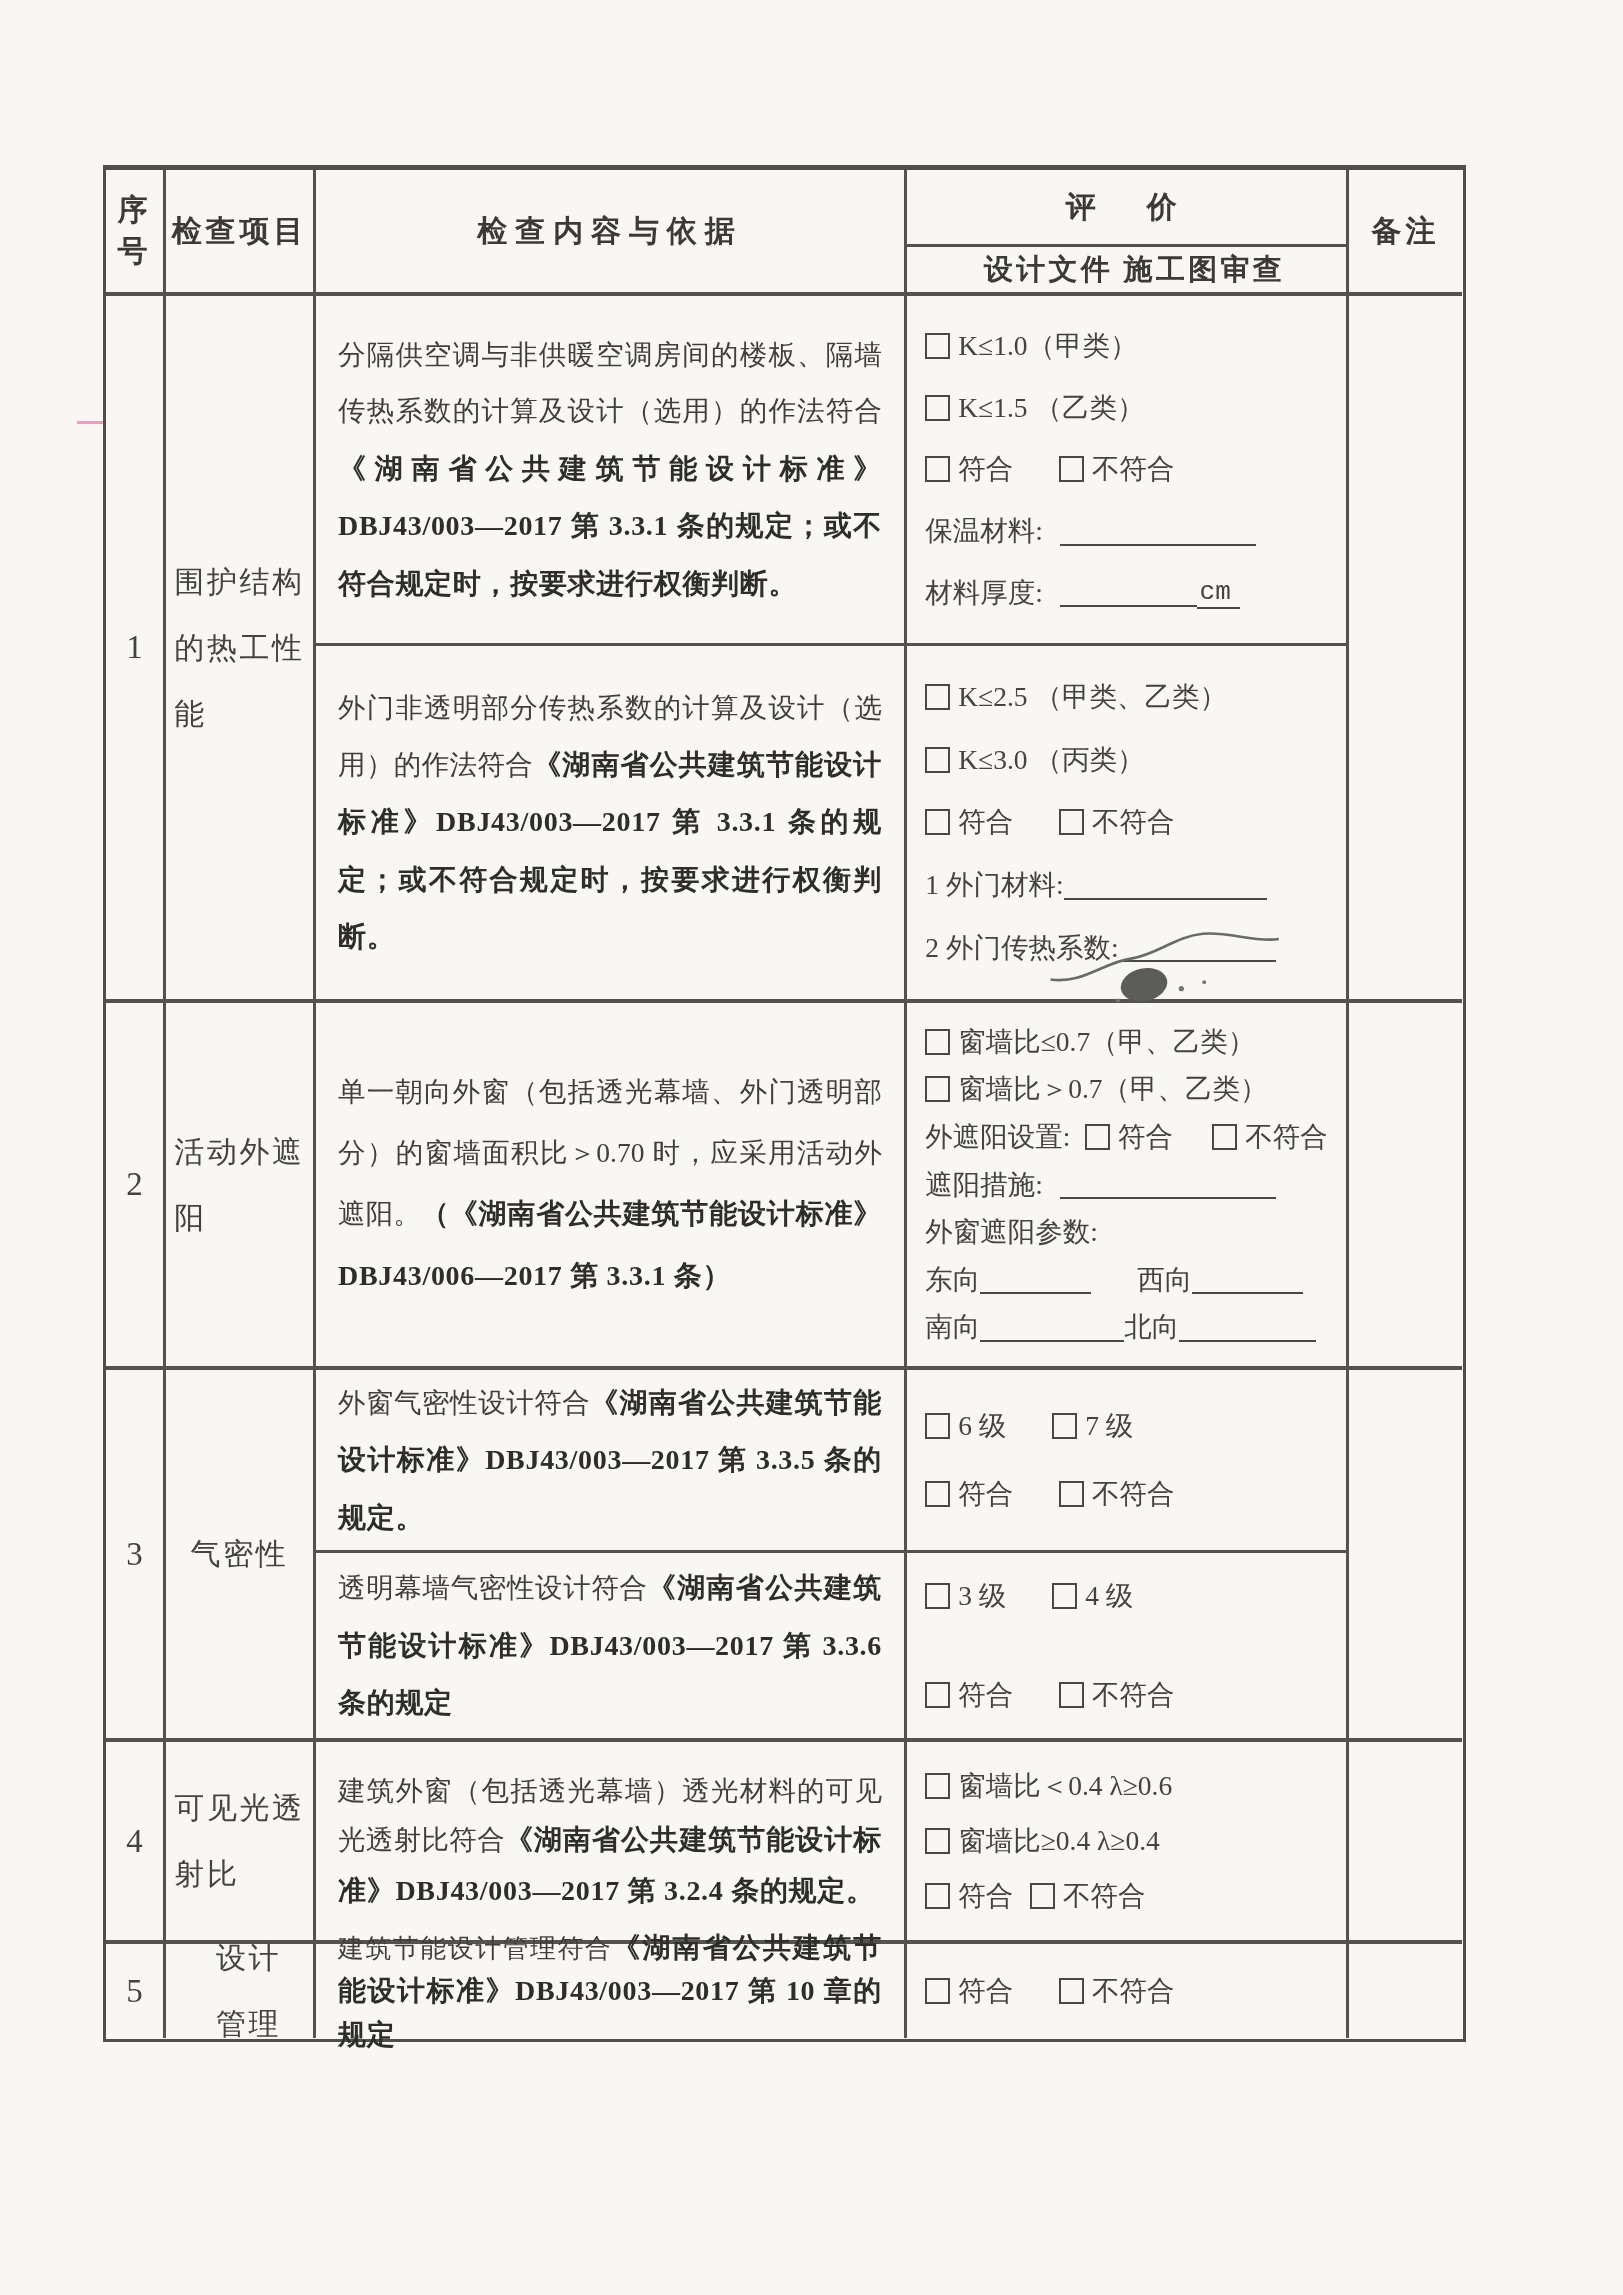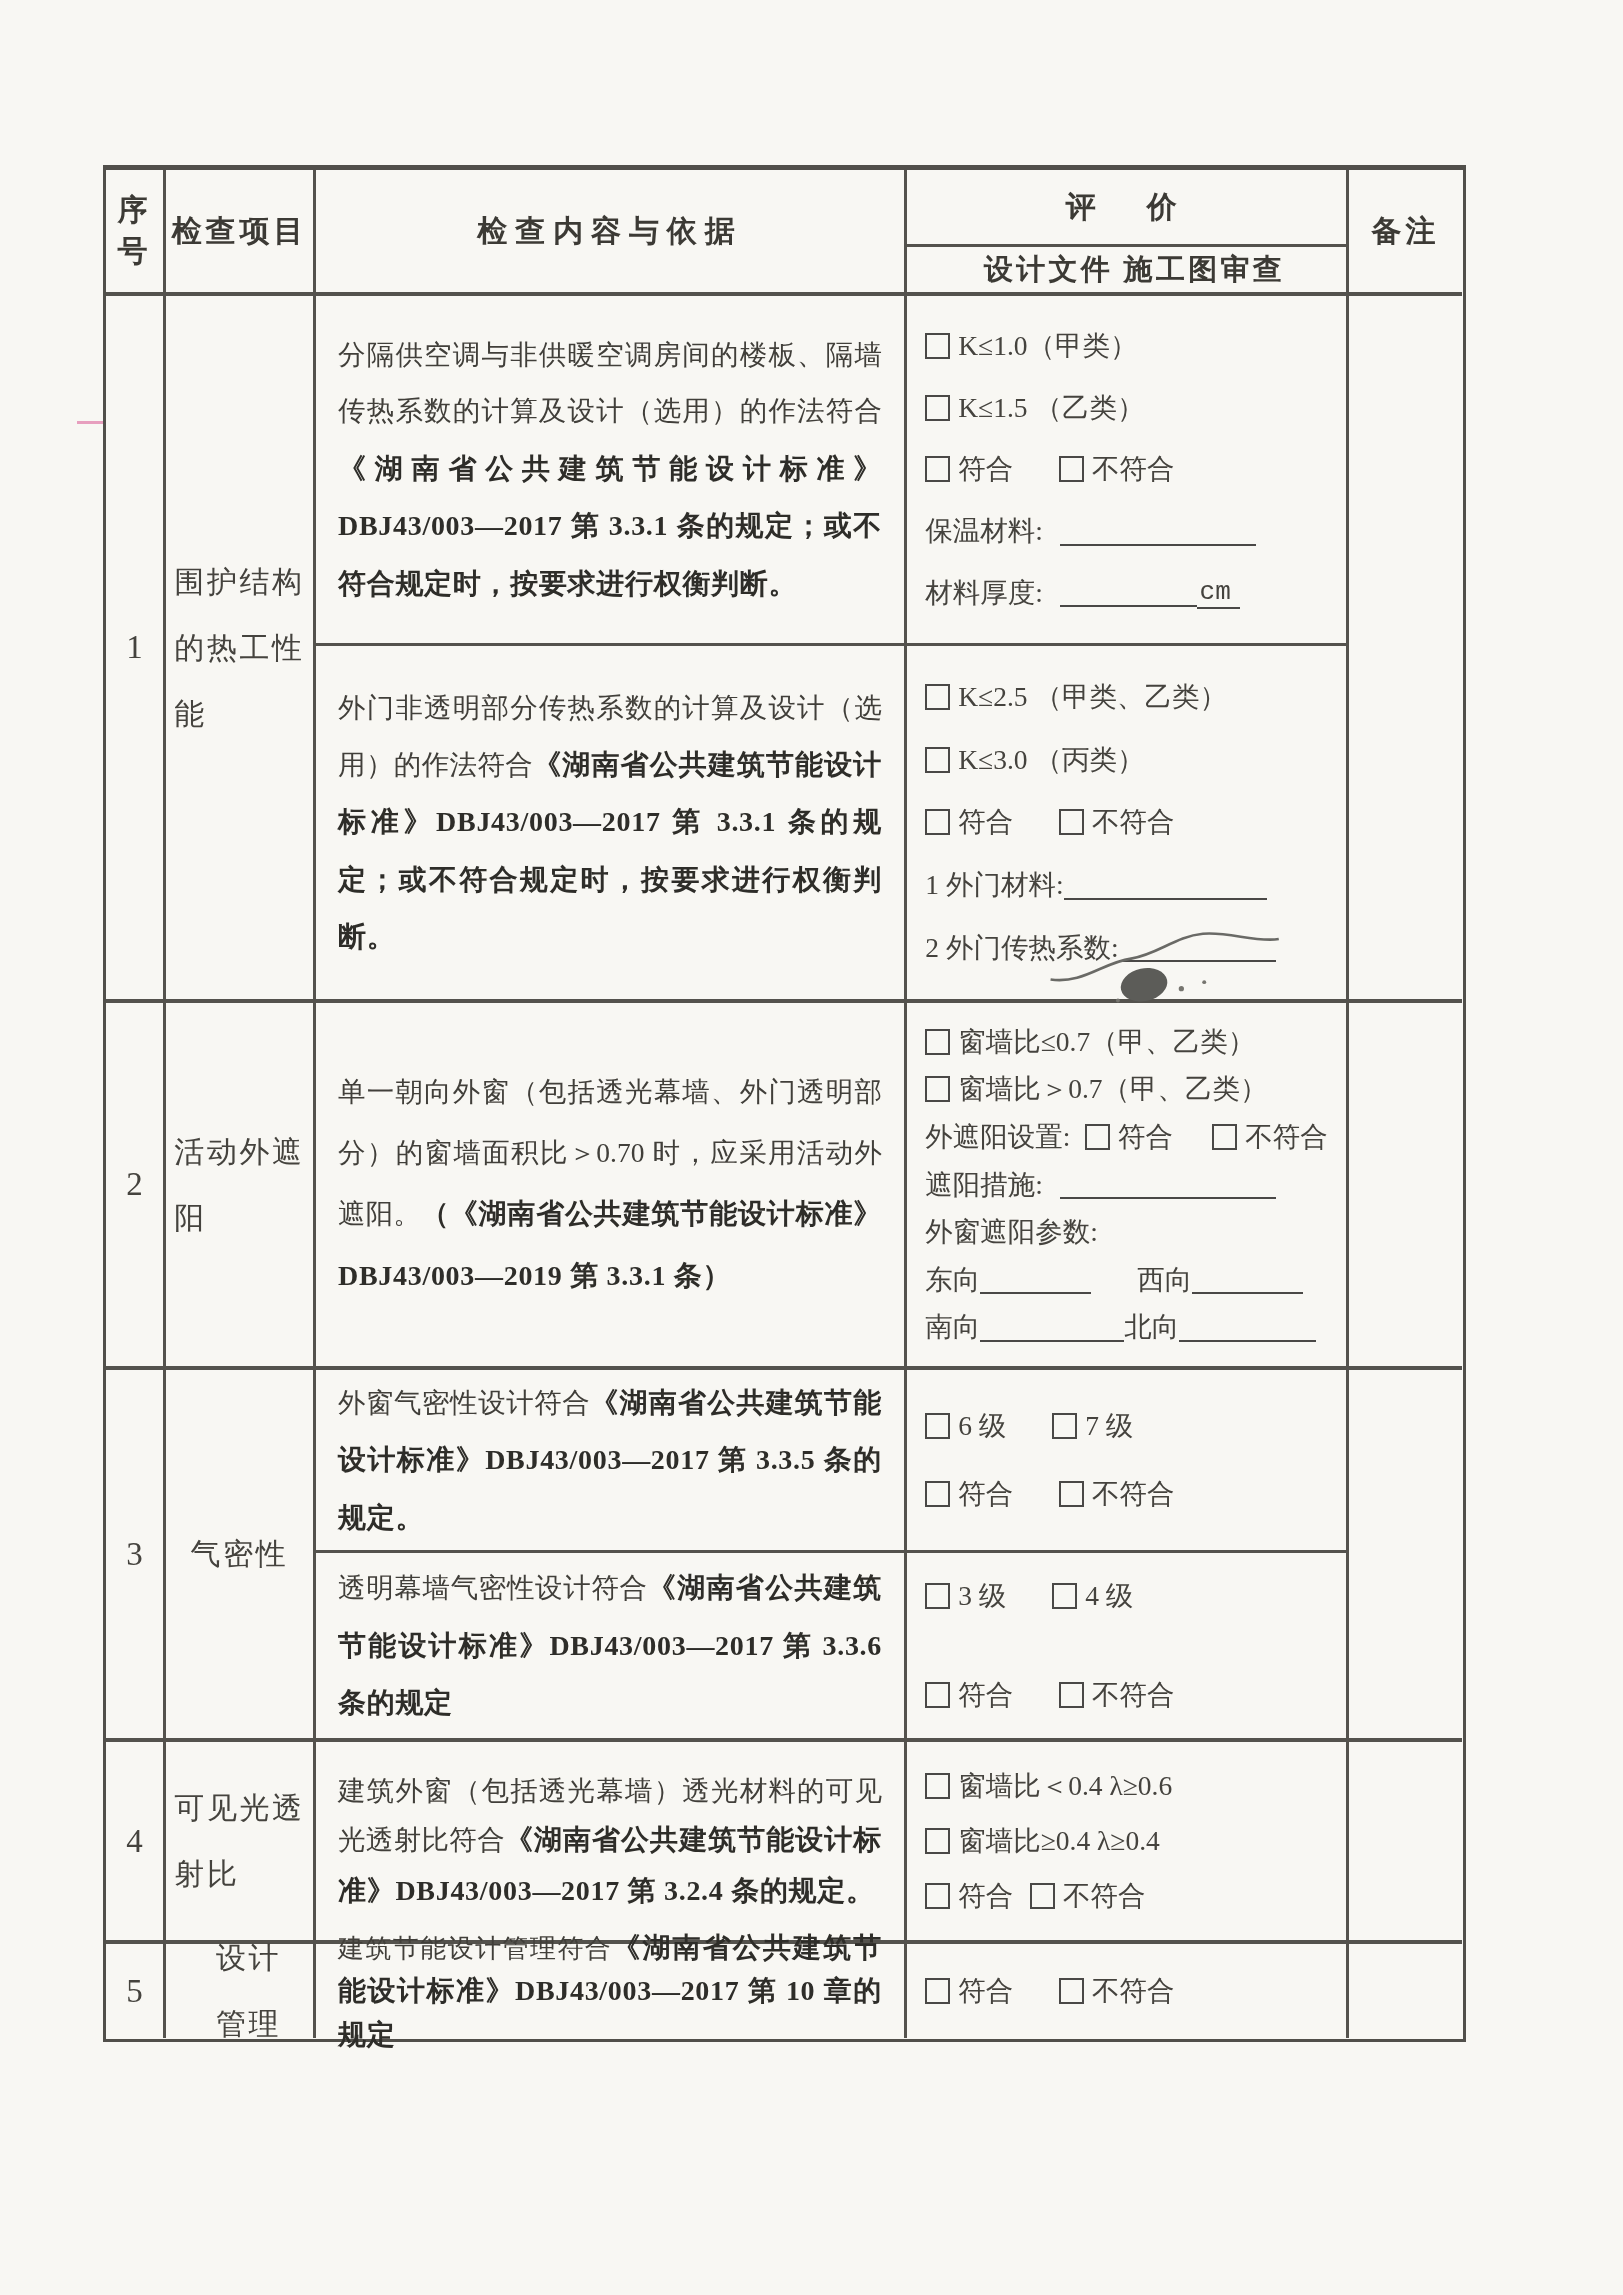--- a/index.html
+++ b/index.html
@@ -140,21 +140,21 @@
       <div class="ev">
           <span>2 外门传热系数:</span>
           <span class="blank w240"></span>
         </div>
     </div>
 
     <div class="cell seq heavy" style="grid-column:1; grid-row:5;">2</div>
     <div class="cell item heavy pre" style="grid-column:2; grid-row:5;">活动外遮
 阳</div>
     <div class="cell content heavy" style="grid-column:3; grid-row:5;">
-      <div class="para" style="line-height:2.2;"><span>单一朝向外窗（包括透光幕墙、外门透明部分）的窗墙面积比＞0.70 时，应采用活动外遮阳。</span><b>（《湖南省公共建筑节能设计标准》DBJ43/003—2019 第 3.3.1 条）</b></div>
+      <div class="para" style="line-height:2.2;"><span>单一朝向外窗（包括透光幕墙、外门透明部分）的窗墙面积比＞0.70 时，应采用活动外遮阳。</span><b>（《湖南省公共建筑节能设计标准》DBJ43/006—2017 第 3.3.1 条）</b></div>
     </div>
     <div class="cell eval heavy" style="grid-column:4; grid-row:5; padding:9.2px 18.3px;">
       <div class="ev">
           <span class="cb"></span>
           <span>窗墙比≤0.7（甲、乙类）</span>
         </div>
       <div class="ev">
           <span class="cb"></span>
           <span>窗墙比＞0.7（甲、乙类）</span>
         </div>

